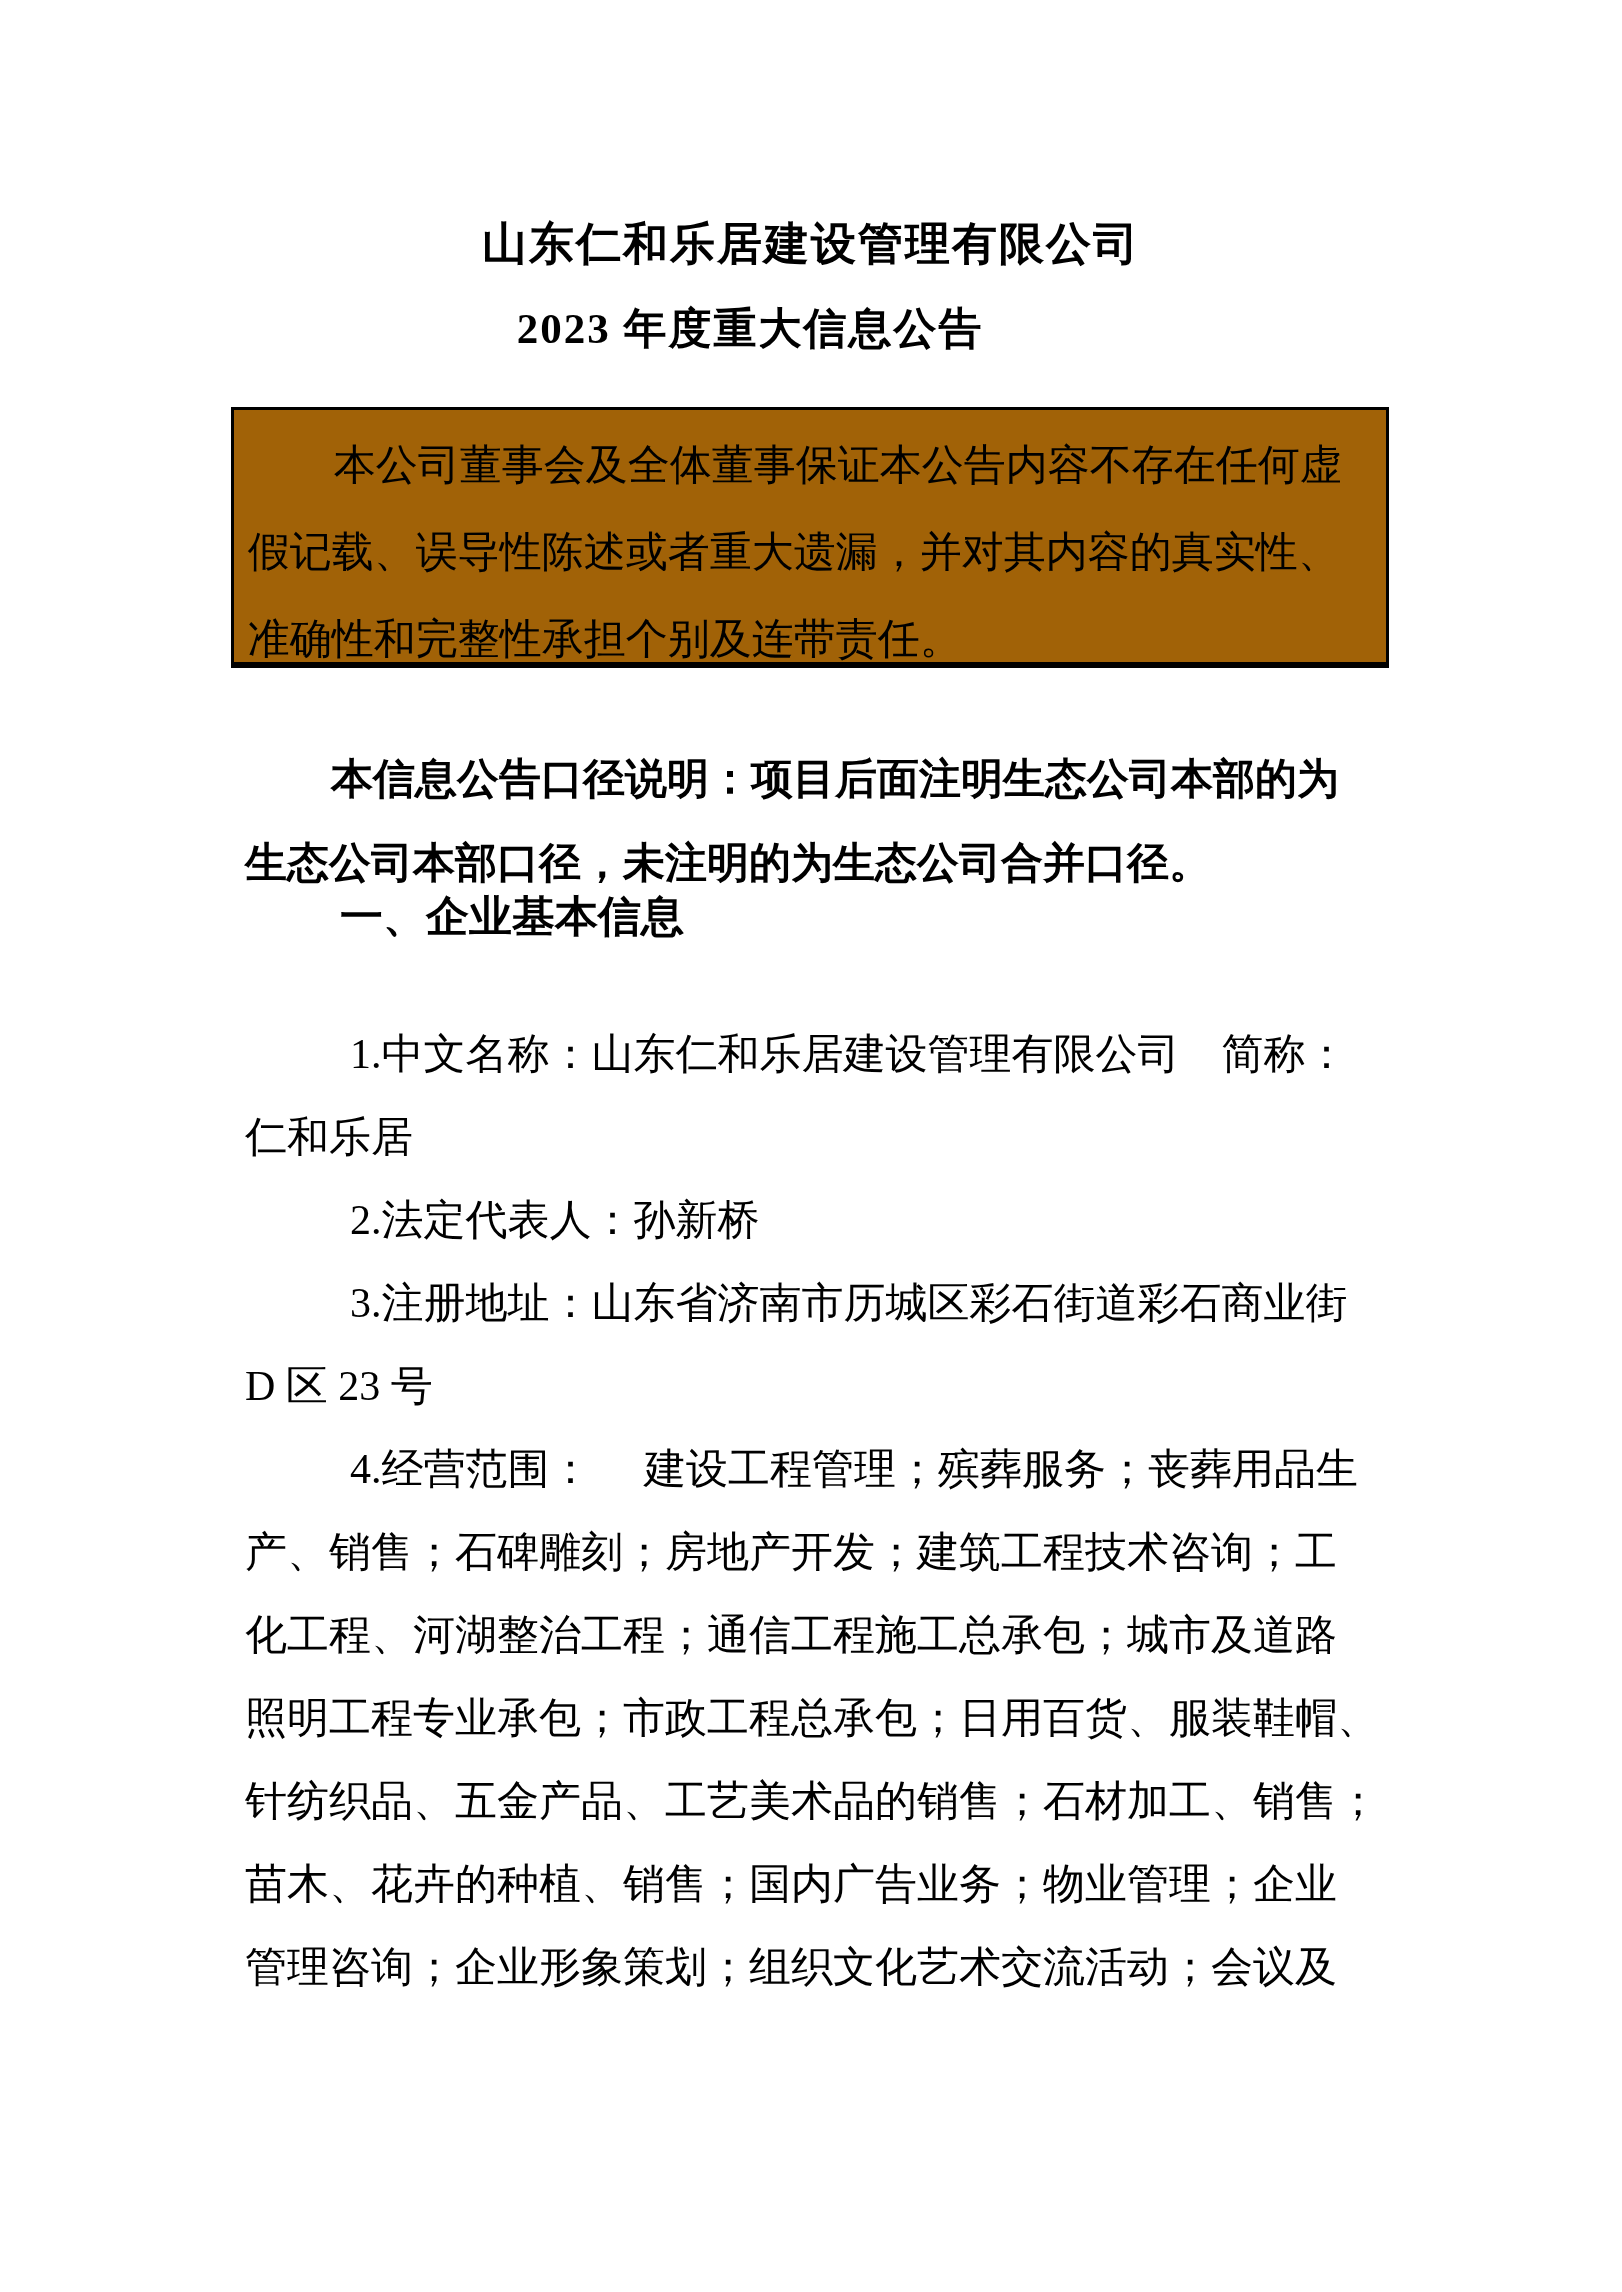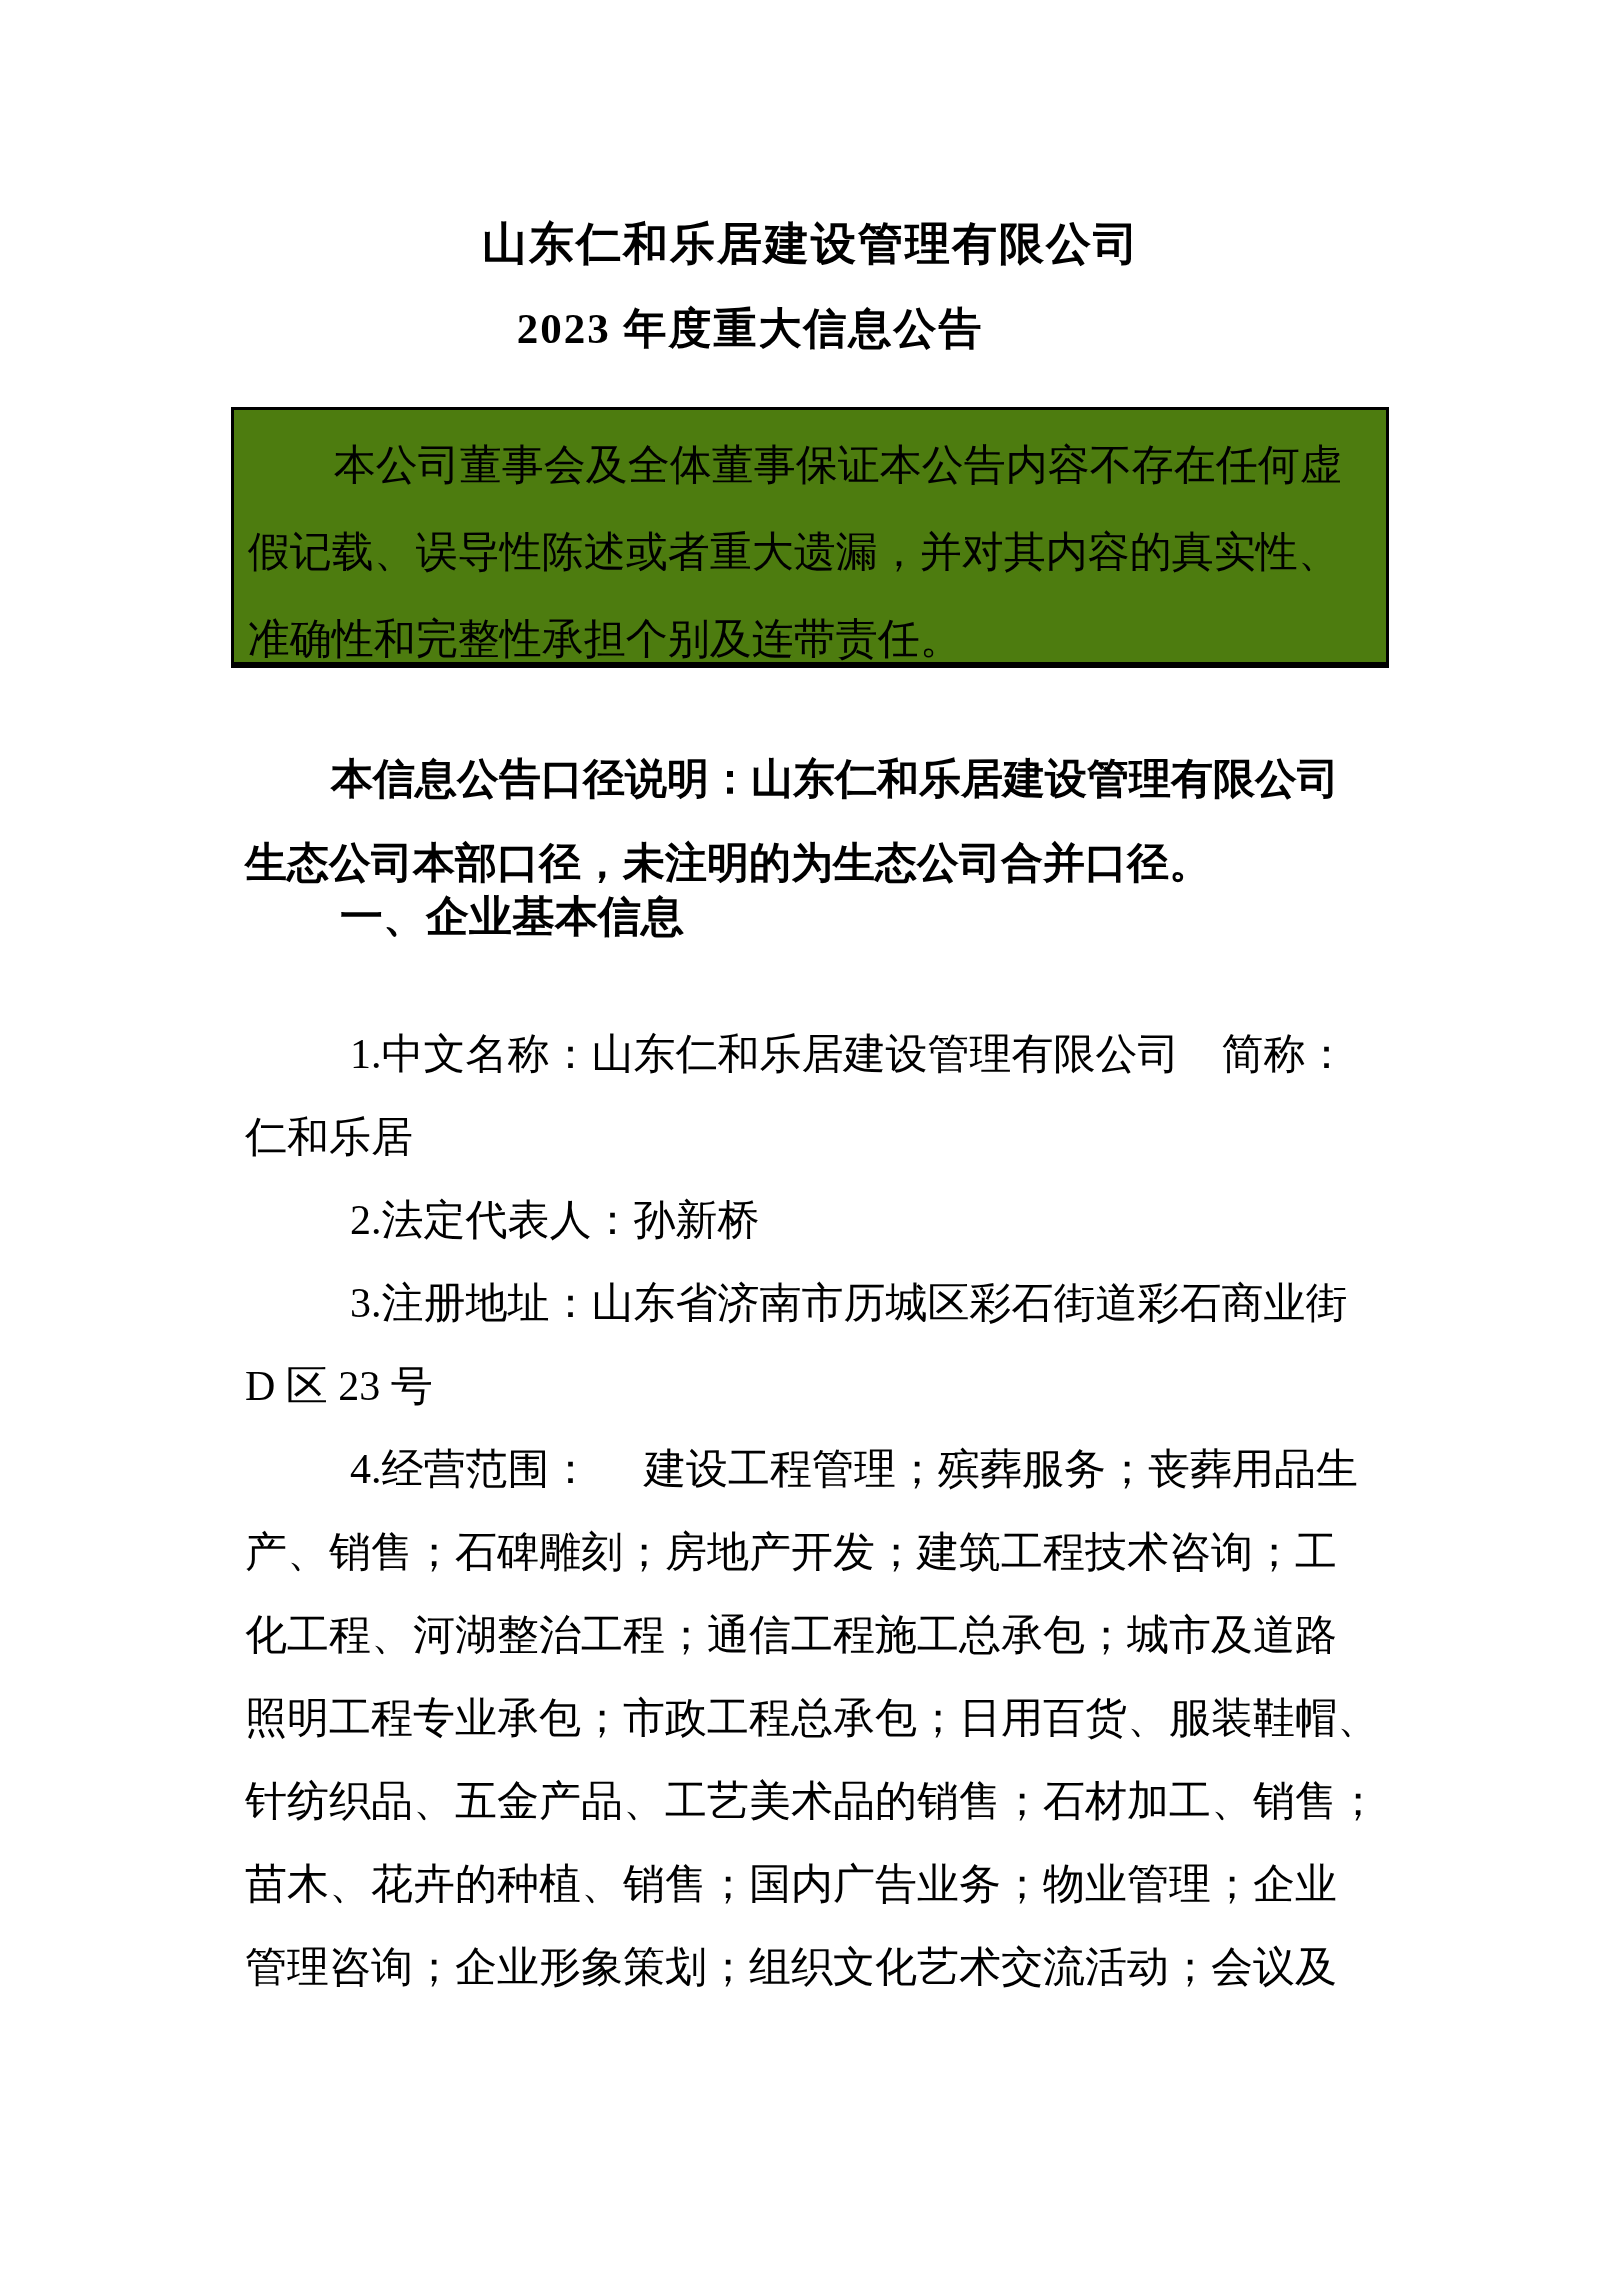--- a/index.html
+++ b/index.html
@@ -40,21 +40,21 @@
   .notice-box {
     position: absolute;
     left: 231px;
     top: 407px;
     width: 1158px;
     height: 261px;
     box-sizing: border-box;
     border: 3.9px solid #000000;
     border-bottom-width: 6.9px;
     padding: 11.8px 13.7px 0 13.7px;
-    background: #4d7c0f;
+    background: #a16207;
   }
   .notice-line {
     font-size: 42px;
     line-height: 87px;
     white-space: nowrap;
   }
   .intro-block {
     position: absolute;
     left: 245px;
     top: 737px;
@@ -97,21 +97,21 @@
 <div class="doc-title">山东仁和乐居建设管理有限公司</div>
 <div class="doc-subtitle">2023 年度重大信息公告</div>
 
 <div class="notice-box">
   <div class="notice-line ti-2">本公司董事会及全体董事保证本公告内容不存在任何虚</div>
   <div class="notice-line">假记载、误导性陈述或者重大遗漏，并对其内容的真实性、</div>
   <div class="notice-line">准确性和完整性承担个别及连带责任。</div>
 </div>
 
 <div class="intro-block">
-  <div class="intro-line ti-2">本信息公告口径说明：山东仁和乐居建设管理有限公司</div>
+  <div class="intro-line ti-2">本信息公告口径说明：项目后面注明生态公司本部的为</div>
   <div class="intro-line">生态公司本部口径，未注明的为生态公司合并口径。</div>
 </div>
 
 <div class="section-heading">一、企业基本信息</div>
 
 <div class="body-block">
   <div class="body-line ti-num">1.中文名称：山东仁和乐居建设管理有限公司　简称：</div>
   <div class="body-line">仁和乐居</div>
   <div class="body-line ti-num">2.法定代表人：孙新桥</div>
   <div class="body-line ti-num">3.注册地址：山东省济南市历城区彩石街道彩石商业街</div>

